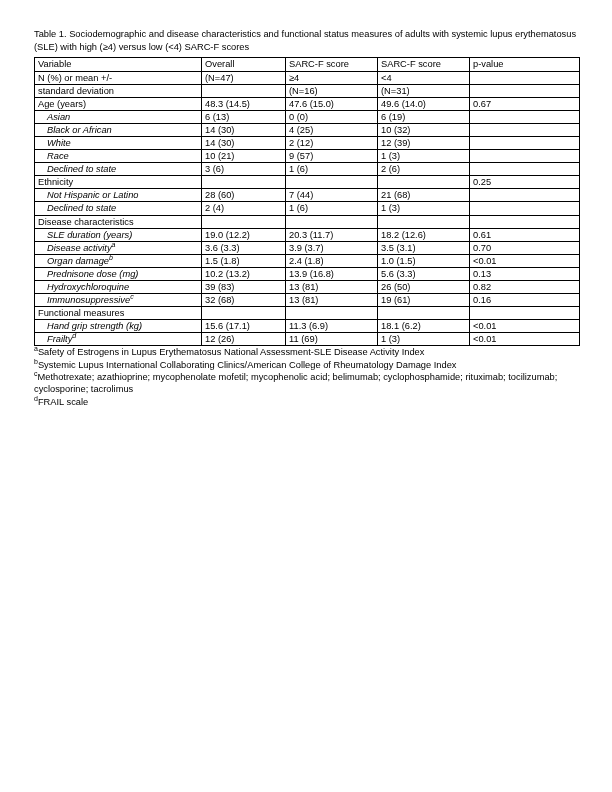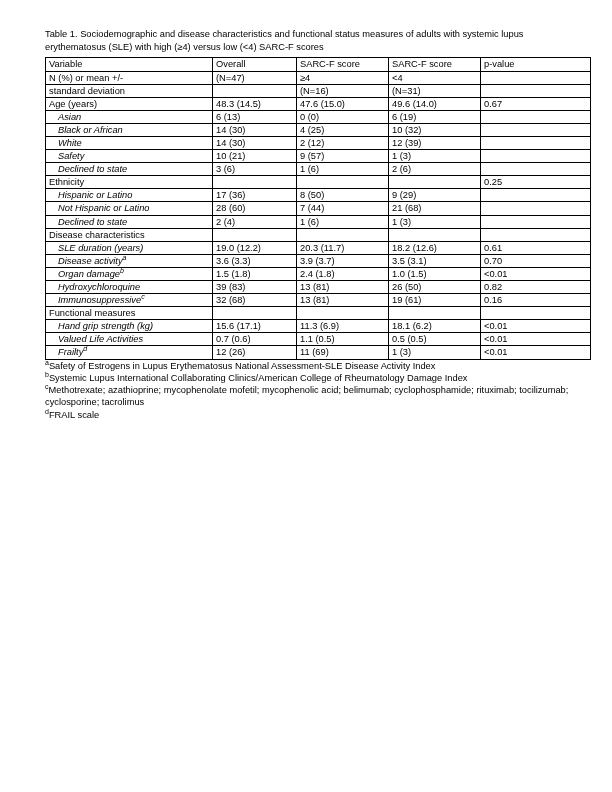--- a/index.html
+++ b/index.html
@@ -11,21 +11,21 @@
     height: 792px;
     background: #ffffff;
     font-family: "Liberation Sans", sans-serif;
     color: #000000;
   }
   .page {
     position: relative;
     width: 612px;
     height: 617px;
     box-sizing: border-box;
-    padding: 28px 34px 0 45px;
+    padding: 28px 34px 0 34px;
   }
   .caption {
     font-size: 9.3px;
     line-height: 13.2px;
     margin-bottom: 3px;
     text-align: left;
   }
   table.maintable {
     border-collapse: collapse;
     width: 545px;
@@ -131,48 +131,41 @@
           <td class="nb-bottom nb-top"></td>
         </tr>
         <tr>
           <td class="indent nb-bottom nb-top">White</td>
           <td class="nb-bottom nb-top">14 (30)</td>
           <td class="nb-bottom nb-top">2 (12)</td>
           <td class="nb-bottom nb-top">12 (39)</td>
           <td class="nb-bottom nb-top"></td>
         </tr>
         <tr>
-          <td class="indent nb-bottom nb-top">Safety</td>
+          <td class="indent nb-bottom nb-top">Race</td>
           <td class="nb-bottom nb-top">10 (21)</td>
           <td class="nb-bottom nb-top">9 (57)</td>
           <td class="nb-bottom nb-top">1 (3)</td>
           <td class="nb-bottom nb-top"></td>
         </tr>
         <tr>
           <td class="indent nb-top">Declined to state</td>
           <td class="nb-top">3 (6)</td>
           <td class="nb-top">1 (6)</td>
           <td class="nb-top">2 (6)</td>
           <td class="nb-top"></td>
         </tr>
         <tr>
           <td class="nb-bottom">Ethnicity</td>
           <td class="nb-bottom"></td>
           <td class="nb-bottom"></td>
           <td class="nb-bottom"></td>
           <td class="nb-bottom">0.25</td>
         </tr>
         <tr>
-          <td class="indent nb-bottom nb-top">Hispanic or Latino</td>
-          <td class="nb-bottom nb-top">17 (36)</td>
-          <td class="nb-bottom nb-top">8 (50)</td>
-          <td class="nb-bottom nb-top">9 (29)</td>
-          <td class="nb-bottom nb-top"></td>
-        </tr>
-        <tr>
           <td class="indent nb-bottom nb-top">Not Hispanic or Latino</td>
           <td class="nb-bottom nb-top">28 (60)</td>
           <td class="nb-bottom nb-top">7 (44)</td>
           <td class="nb-bottom nb-top">21 (68)</td>
           <td class="nb-bottom nb-top"></td>
         </tr>
         <tr>
           <td class="indent nb-top">Declined to state</td>
           <td class="nb-top">2 (4)</td>
           <td class="nb-top">1 (6)</td>
@@ -201,20 +194,27 @@
           <td class="nb-bottom nb-top">0.70</td>
         </tr>
         <tr>
           <td class="indent nb-top">Organ damage<sup>b</sup></td>
           <td class="nb-top">1.5 (1.8)</td>
           <td class="nb-top">2.4 (1.8)</td>
           <td class="nb-top">1.0 (1.5)</td>
           <td class="nb-top">&lt;0.01</td>
         </tr>
         <tr>
+          <td class="indent nb-bottom nb-top">Prednisone dose (mg)</td>
+          <td class="nb-bottom nb-top">10.2 (13.2)</td>
+          <td class="nb-bottom nb-top">13.9 (16.8)</td>
+          <td class="nb-bottom nb-top">5.6 (3.3)</td>
+          <td class="nb-bottom nb-top">0.13</td>
+        </tr>
+        <tr>
           <td class="indent nb-bottom nb-top">Hydroxychloroquine</td>
           <td class="nb-bottom nb-top">39 (83)</td>
           <td class="nb-bottom nb-top">13 (81)</td>
           <td class="nb-bottom nb-top">26 (50)</td>
           <td class="nb-bottom nb-top">0.82</td>
         </tr>
         <tr>
           <td class="indent nb-top">Immunosuppressive<sup>c</sup></td>
           <td class="nb-top">32 (68)</td>
           <td class="nb-top">13 (81)</td>
@@ -226,27 +226,20 @@
           <td class="nb-bottom"></td>
           <td class="nb-bottom"></td>
           <td class="nb-bottom"></td>
           <td class="nb-bottom"></td>
         </tr>
         <tr>
           <td class="indent nb-bottom nb-top">Hand grip strength (kg)</td>
           <td class="nb-bottom nb-top">15.6 (17.1)</td>
           <td class="nb-bottom nb-top">11.3 (6.9)</td>
           <td class="nb-bottom nb-top">18.1 (6.2)</td>
-          <td class="nb-bottom nb-top">&lt;0.01</td>
-        </tr>
-        <tr>
-          <td class="indent nb-bottom nb-top">Valued Life Activities</td>
-          <td class="nb-bottom nb-top">0.7 (0.6)</td>
-          <td class="nb-bottom nb-top">1.1 (0.5)</td>
-          <td class="nb-bottom nb-top">0.5 (0.5)</td>
           <td class="nb-bottom nb-top">&lt;0.01</td>
         </tr>
         <tr>
           <td class="indent nb-top">Frailty<sup>d</sup></td>
           <td class="nb-top">12 (26)</td>
           <td class="nb-top">11 (69)</td>
           <td class="nb-top">1 (3)</td>
           <td class="nb-top">&lt;0.01</td>
         </tr>
       </tbody>

